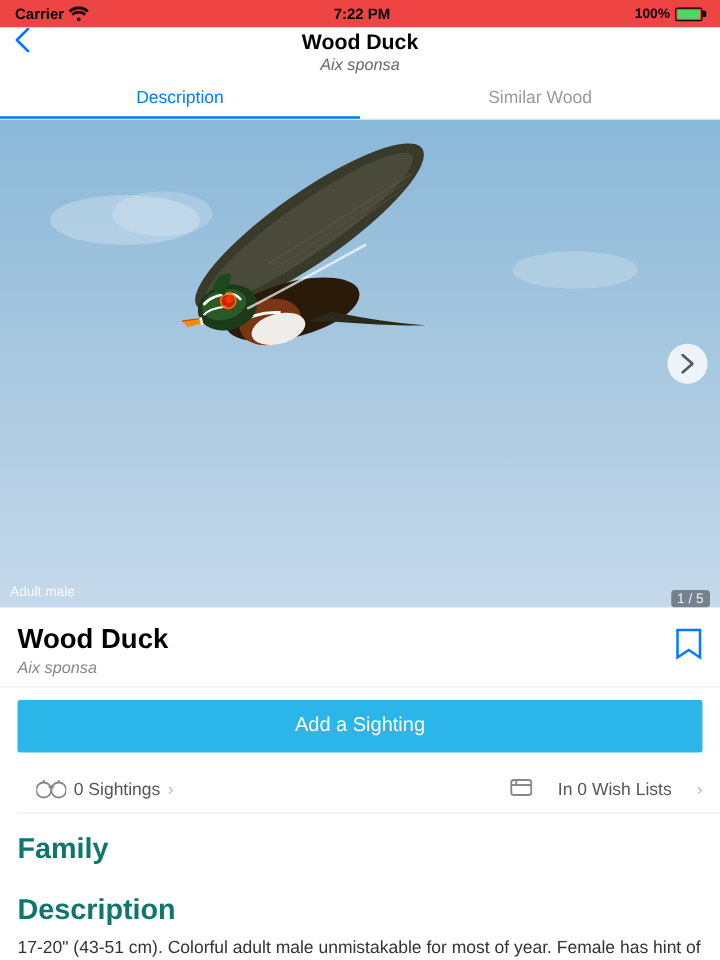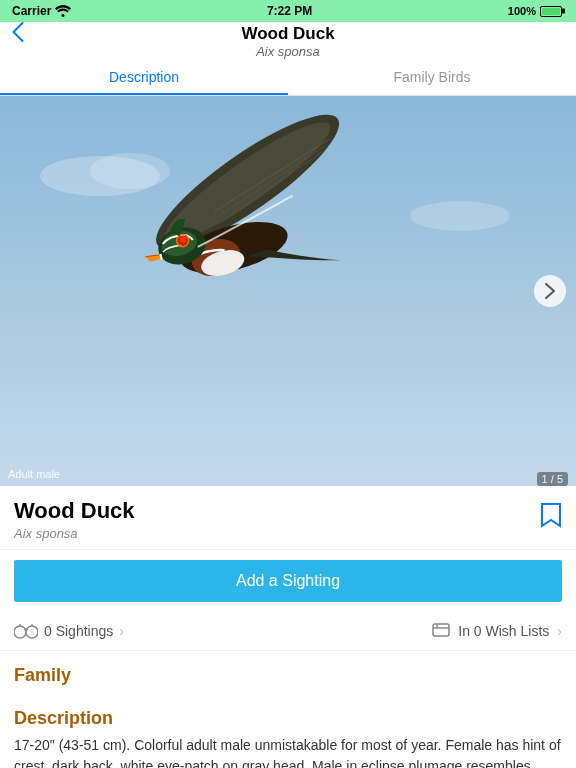--- a/index.html
+++ b/index.html
@@ -2,21 +2,21 @@
 <html><head>
   <meta charset="utf-8">
   <meta name="viewport" content="width=576">
   <style>
     * { box-sizing: border-box; margin: 0; padding: 0; }
     body { font-family: -apple-system, 'Helvetica Neue', Arial, sans-serif; background: #fff; width: 576px; min-height: 768px; overflow-x: hidden; }
 
     
     .status-bar {
       display: flex; justify-content: space-between;
-      padding: 4px 12px; background: #86efac; height: 22px;
+      padding: 4px 12px; background: #ef4444; height: 22px;
     }
     .status-left { font-size: 12px; font-weight: 600; display: flex; align-items: center; gap: 4px; }
     .status-center { font-size: 12px; font-weight: 600; }
     .status-right { font-size: 11px; font-weight: 600; display: flex; align-items: center; gap: 4px; }
     .battery-icon { display: inline-flex; align-items: center; }
     .battery-body { width: 22px; height: 11px; border: 1.5px solid #000; border-radius: 2px; position: relative; display: inline-block; margin-right: 2px; }
     .battery-body::after { content: ''; position: absolute; right: -4px; top: 50%; transform: translateY(-50%); width: 3px; height: 5px; background: #000; border-radius: 0 1px 1px 0; }
     .battery-fill { position: absolute; left: 1px; top: 1px; bottom: 1px; width: calc(100% - 2px); background: #4cd964; border-radius: 1px; }
 
     
@@ -54,28 +54,28 @@
 
     
     .add-sighting-btn {
       margin: 10px 14px; background: #2cb5e8; color: #fff;
       border: none; border-radius: 2px; padding: 12px;
       font-size: 16px; font-weight: 500; width: calc(100% - 28px);
       cursor: pointer; text-align: center;
     }
 
     
-    .sightings-row { display: flex; align-items: center; justify-content: space-between; padding: 10px 14px; border-bottom: 1px solid #f0f0f0; }
+    .sightings-row { display: flex; align-items: center; justify-content: space-between; padding: 10px 14px; border-bottom: 1px solid #f0f0f0; margin-left: 15px; }
     .sightings-left { display: flex; align-items: center; gap: 6px; color: #555; font-size: 14px; }
-    .sightings-right { display: flex; align-items: center; gap: 8px; color: #555; font-size: 14px; }
+    .sightings-right { display: flex; align-items: center; gap: 20px; color: #555; font-size: 14px; }
     .chevron { color: #bbb; font-size: 14px; }
 
     
     .section { padding: 14px 14px 4px; }
-    .section-title { font-size: 18px; font-weight: 700; color: #a16207; margin-bottom: 4px; }
+    .section-title { font-size: 23px; font-weight: 700; color: #0f766e; margin-bottom: 4px; }
     .section-link { color: #e06020; font-size: 14px; font-weight: 500; }
     .section-body { font-size: 14px; color: #333; line-height: 1.5; margin-top: 6px; }
 
     
     .sky-bg { background: linear-gradient(180deg, #8ab8d8 0%, #a8c8e0 50%, #c5d9ea 100%); }
   </style>
 </head>
 <body>
 
 <div class="status-bar">
@@ -105,21 +105,21 @@
     </svg>
   </div>
   <div class="header-text">
     <div class="header-title">Wood Duck</div>
     <div class="header-subtitle">Aix sponsa</div>
   </div>
 </div>
 
 <div class="tabs">
   <div class="tab active">Description</div>
-  <div class="tab">Family Birds</div>
+  <div class="tab">Similar Wood</div>
 </div>
 
 <div class="image-container sky-bg">
   
   <svg width="576" height="390" viewBox="0 0 576 390" xmlns="http://www.w3.org/2000/svg">
 
     <ellipse cx="100" cy="80" rx="60" ry="20" fill="rgba(255,255,255,0.25)"></ellipse>
     <ellipse cx="130" cy="75" rx="40" ry="18" fill="rgba(255,255,255,0.2)"></ellipse>
     <ellipse cx="460" cy="120" rx="50" ry="15" fill="rgba(255,255,255,0.2)"></ellipse>
 

